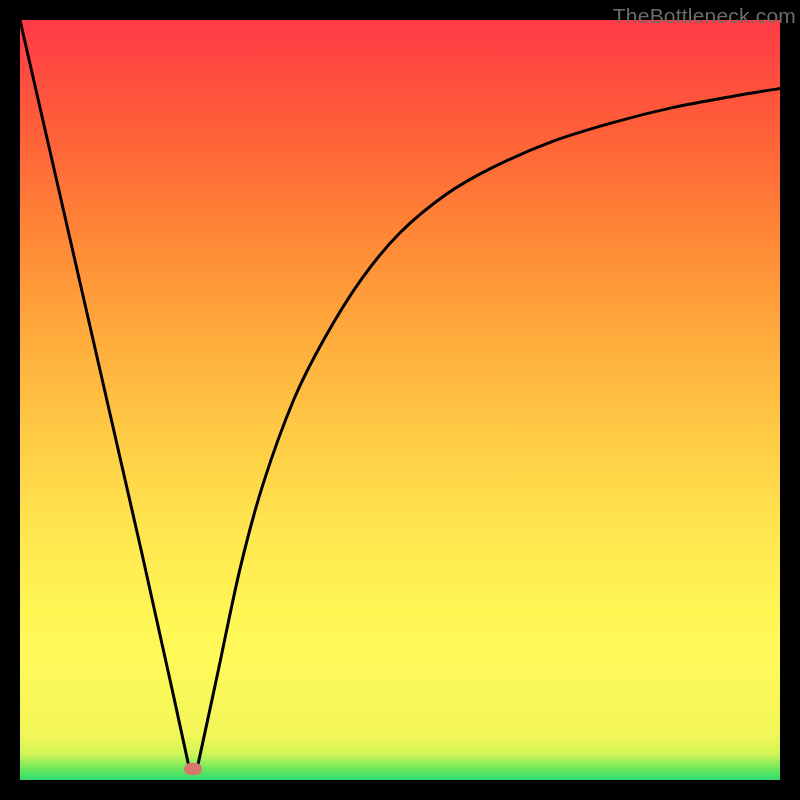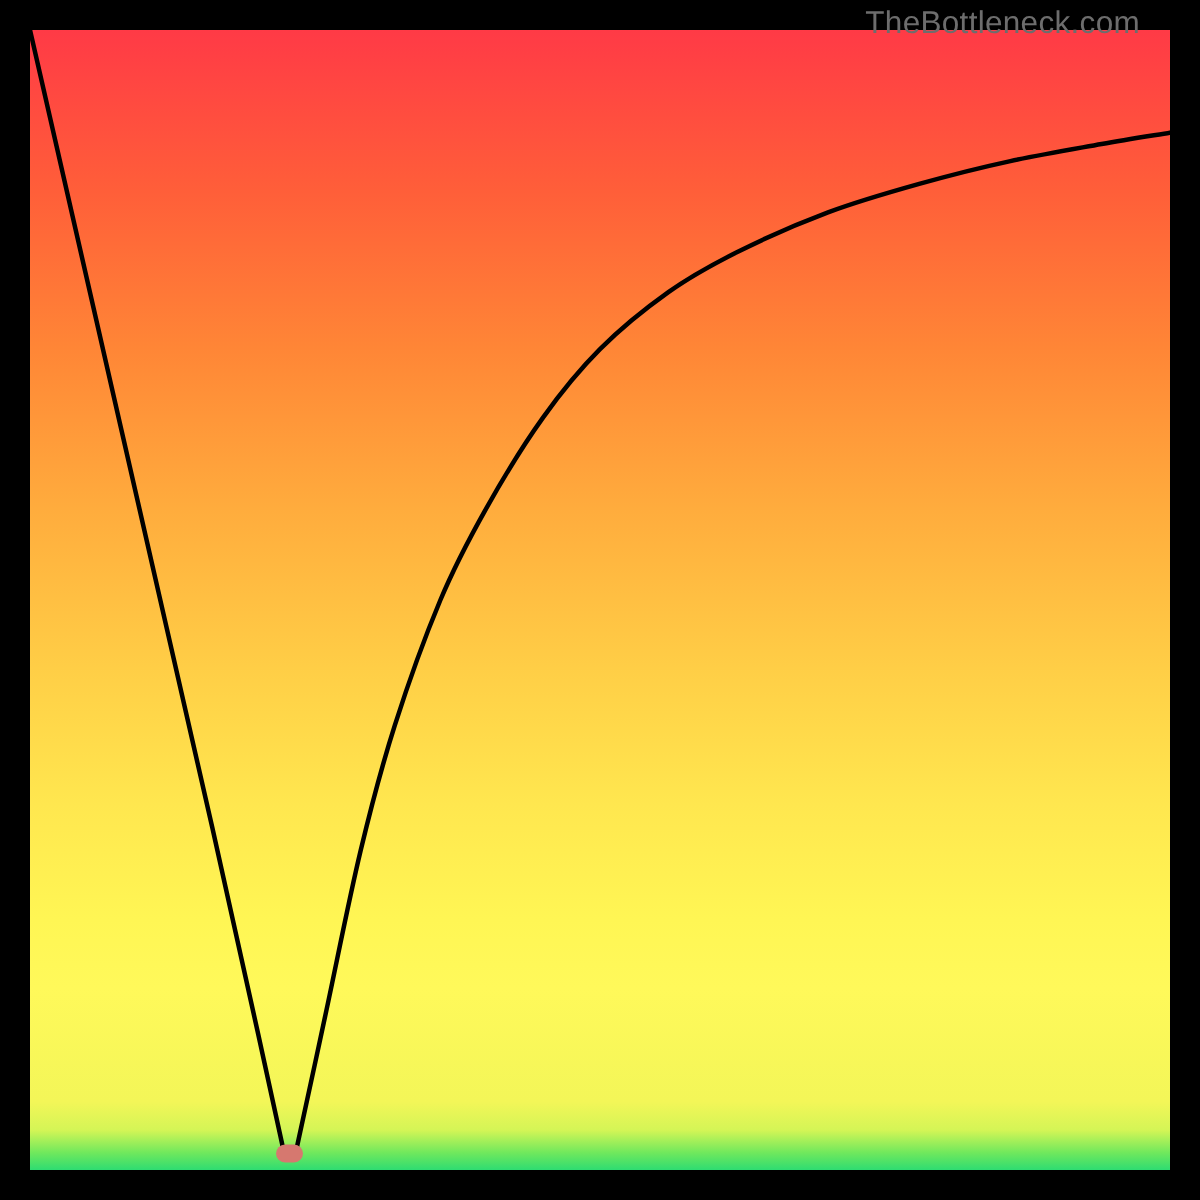--- a/index.html
+++ b/index.html
@@ -28,21 +28,21 @@
       #ffce46 44%,
       #ffac3d 58%,
       #ff8636 72%,
       #ff5e39 86%,
       #ff3a46 100%
     );
   }
   .watermark {
     position: absolute;
     top: 4px;
-    right: 40px;
+    right: 4px;
     color: #6d6d6d;
     font-size: 21px;
     font-weight: 500;
     letter-spacing: 0.2px;
     user-select: none;
   }
   svg.curve {
     position: absolute;
     left: 20px;
     top: 20px;

